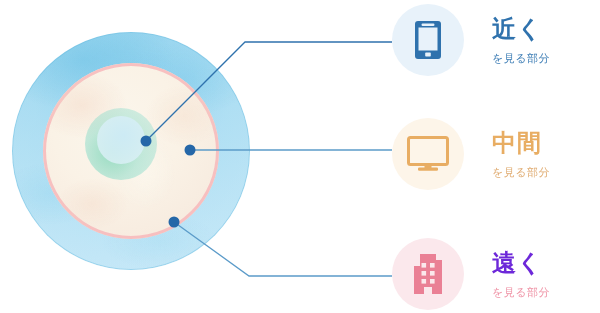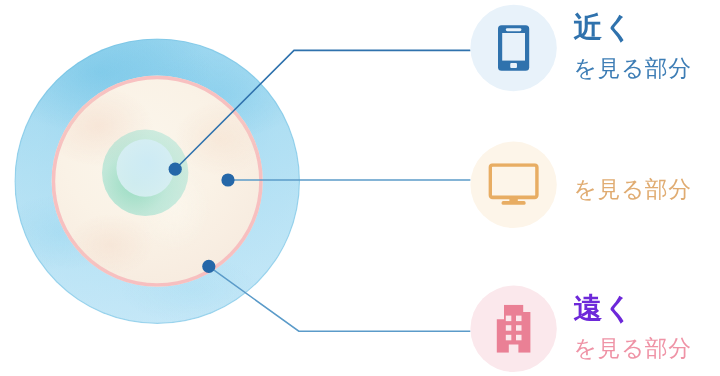--- a/index.html
+++ b/index.html
@@ -108,20 +108,21 @@
     height: 313px;
     pointer-events: none;
   }
 
   
   .legend-row {
     position: absolute;
     left: 392px;
     display: flex;
     align-items: center;
+    gap: 14px;
   }
   #legend-row-near { top: 4px; }
   #legend-row-mid  { top: 118px; }
   #legend-row-far  { top: 238px; }
 
   .legend-badge {
     width: 72px;
     height: 72px;
     border-radius: 50%;
     display: flex;
@@ -137,21 +138,21 @@
     margin-left: 14px;
     line-height: 1;
   }
   .legend-title {
     font-size: 24px;
     font-weight: 700;
     letter-spacing: 1px;
     line-height: 1.15;
   }
   .legend-sub {
-    font-size: 19px;
+    font-size: 11px;
     font-weight: 400;
     letter-spacing: 0.5px;
     margin-top: 10px;
     line-height: 1.2;
   }
   #title-near, #sub-near { color: #2f72ad; }
   #title-mid,  #sub-mid  { color: #e8ad63; }
   #title-far,  #sub-far  { color: #6d28d9; }
   #sub-near { color: #3d7db5; }
   #sub-mid  { color: #e0ac72; }
@@ -207,20 +208,21 @@
 
   <div class="legend-row" id="legend-row-mid">
     <div class="legend-badge" id="badge-mid">
       <svg width="42" height="36" viewBox="0 0 42 36">
         <rect x="1.5" y="1.5" width="39" height="27" rx="2" ry="2" fill="none" stroke="#e8ad63" stroke-width="3"></rect>
         <rect x="17.5" y="28.5" width="7" height="4" fill="#e8ad63"></rect>
         <rect x="11" y="31.5" width="20" height="3.2" rx="1.3" fill="#e8ad63"></rect>
       </svg>
     </div>
     <div class="legend-text">
+      <div class="legend-title" id="title-mid">中間</div>
       <div class="legend-sub" id="sub-mid">を見る部分</div>
     </div>
   </div>
 
   <div class="legend-row" id="legend-row-far">
     <div class="legend-badge" id="badge-far">
       <svg width="38" height="40" viewBox="0 0 38 40">
         <path fill="#ea8095" d="M11 0 h16 v6 h6 v34 h-10 v-7 h-8 v7 h-10 v-28 h6 z"></path>
         <rect x="12.5" y="9" width="4.6" height="4.6" fill="#fbe8ec"></rect>
         <rect x="21" y="9" width="4.6" height="4.6" fill="#fbe8ec"></rect>

